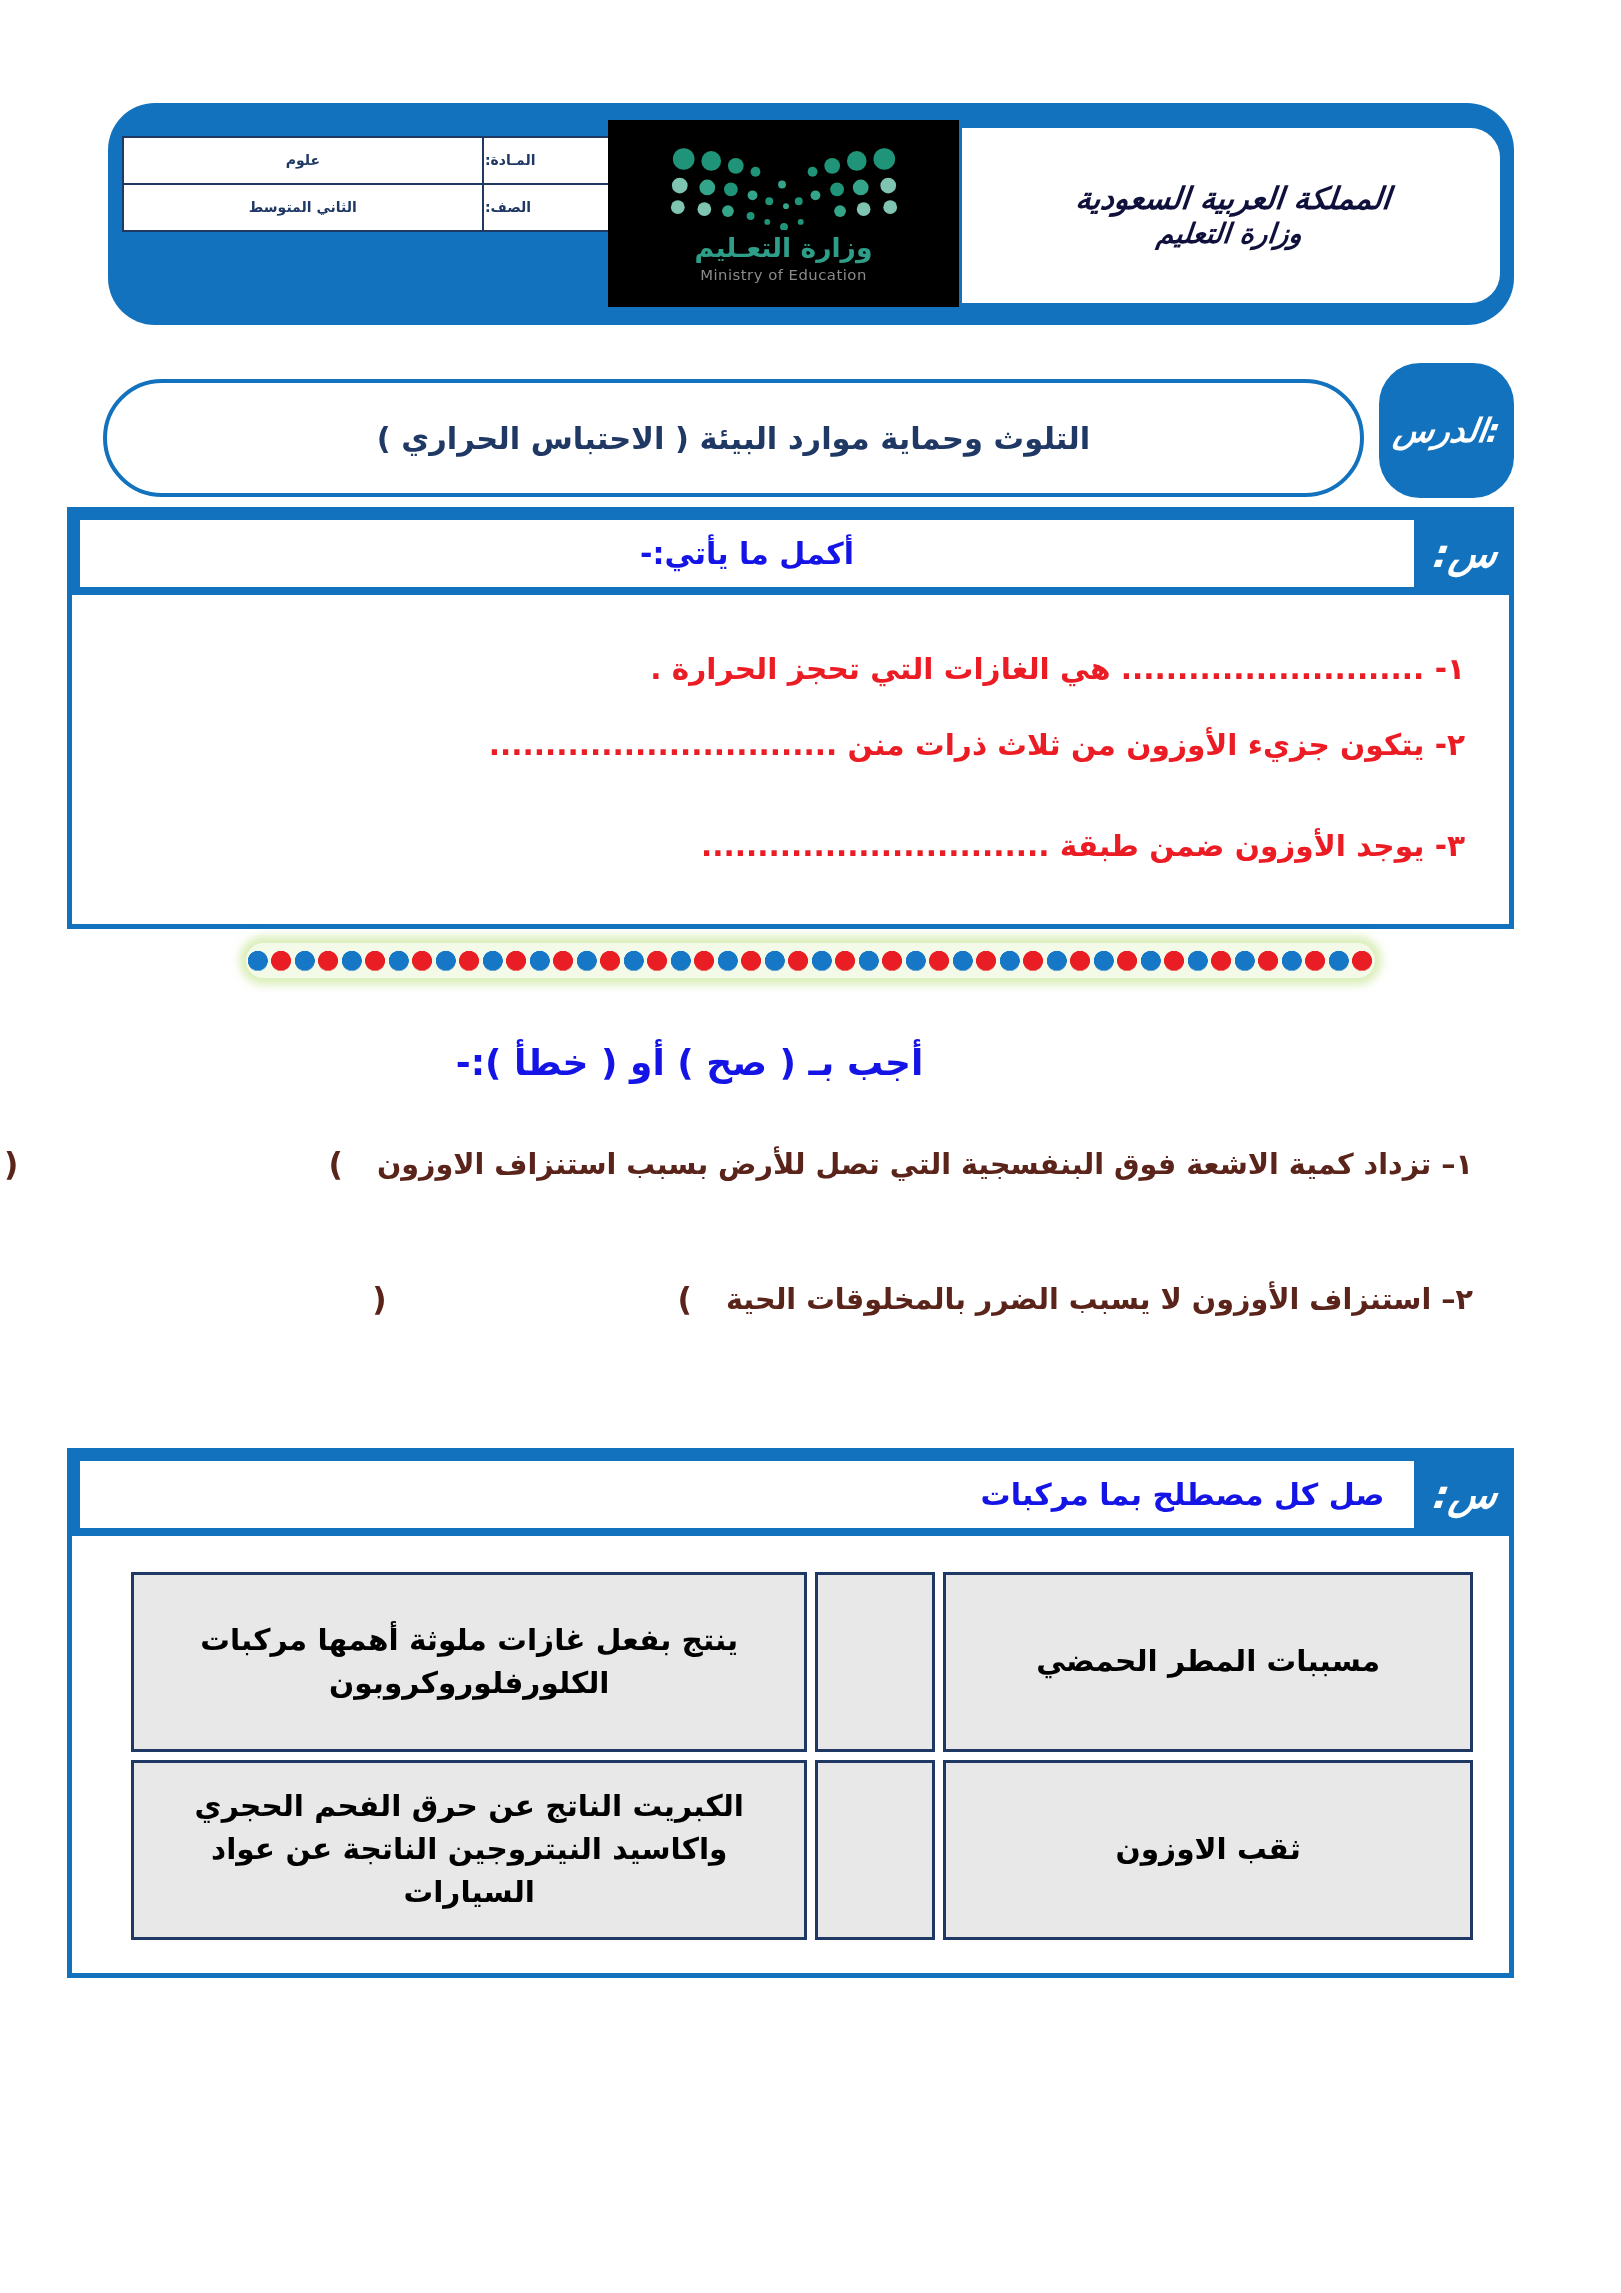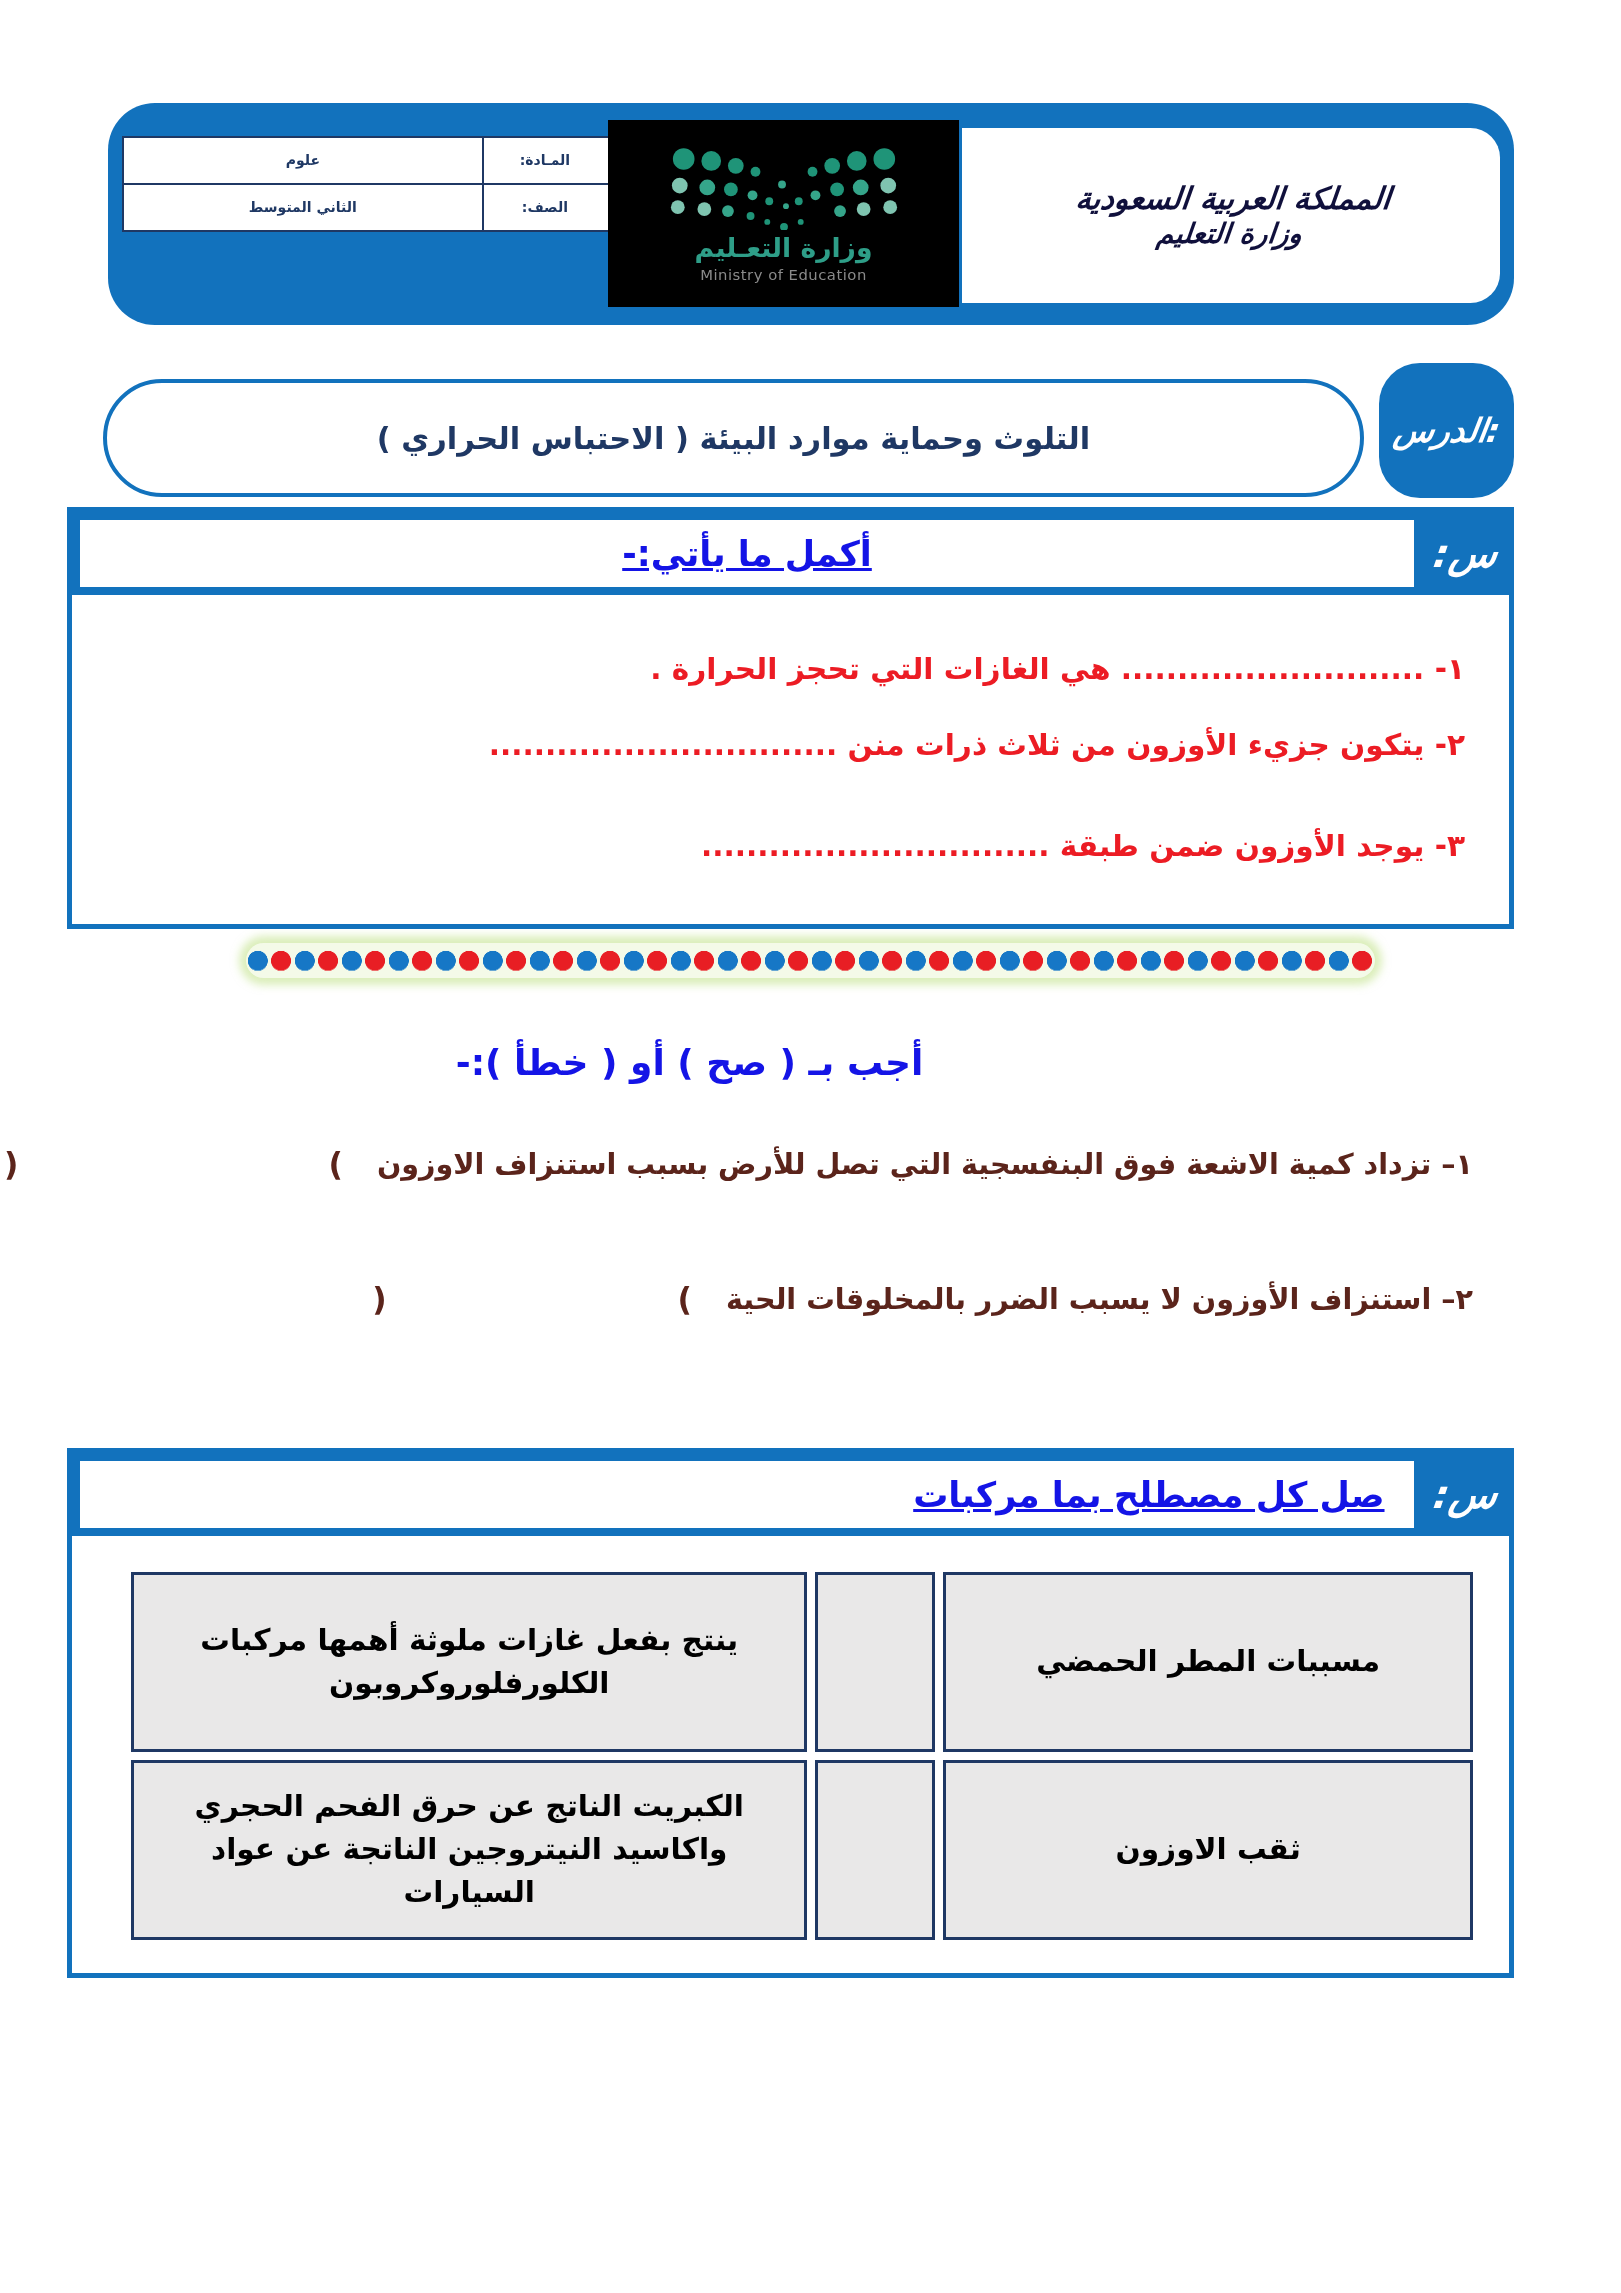--- a/index.html
+++ b/index.html
@@ -3,21 +3,21 @@
 <meta charset="utf-8">
 <style>
   html,body{margin:0;padding:0;background:#fff;}
   body{width:1621px;height:2293px;position:relative;font-family:"DejaVu Sans",sans-serif;overflow:hidden;}
   .abs{position:absolute;box-sizing:border-box;}
 
   
   .banner{left:108px;top:103px;width:1406px;height:222px;background:#1272BD;border-radius:47px;}
   .info-table{left:13.8px;top:32.5px;width:493px;border-collapse:collapse;direction:rtl;background:#fff;}
   .info-table td{border:2px solid #1F3864;height:43px;font-weight:bold;font-size:14px;color:#1F3864;}
-  .info-table td.lbl{width:120px;text-align:center;padding-right:7.9px;}
+  .info-table td.lbl{width:120px;text-align:left;padding-right:7.9px;}
   .info-table td.val{text-align:center;}
   .logo-panel{left:500px;top:16.7px;width:351px;height:187px;background:#000000;display:flex;flex-direction:column;align-items:center;justify-content:center;}
   .logo-wordmark{color:#2E9E88;font-size:26.6px;font-weight:bold;direction:rtl;margin-top:2px;}
   .logo-en{color:#8a8a8a;font-size:14.8px;margin-top:3px;letter-spacing:0.5px;}
   .callig-panel{left:854px;top:24.6px;width:538px;height:175px;background:#fff;border-radius:0 29.6px 29.6px 0;display:flex;flex-direction:column;align-items:center;justify-content:center;}
   .callig{font-family:"DejaVu Serif",serif;font-style:italic;font-weight:bold;color:#10103C;direction:rtl;transform:skewX(-6deg);line-height:1.25;}
   .callig .l1{font-size:30.5px;}
   .callig .l2{font-size:27.6px;text-align:center;}
 
   
@@ -28,21 +28,21 @@
 
   
   .qsection{border:5.9px solid #1272BD;background:#fff;}
   .sec-fill{left:67px;top:507px;width:1447px;height:422px;}
   .sec-match{left:67px;top:1448px;width:1447px;height:530px;}
   .qhead{height:83px;background:#1272BD;display:flex;direction:rtl;}
   .qlabel{width:87px;display:flex;align-items:center;justify-content:center;color:#fff;font-weight:bold;font-style:italic;font-size:39px;}
   .qlabel span{transform:skewX(-8deg);}
   .qtitlebox{flex:1;background:#fff;margin:7.9px;display:flex;align-items:center;justify-content:center;}
   .qtitlebox.right-align{justify-content:flex-start;padding-right:29.6px;}
-  .qtitle{color:#1414E6;font-weight:bold;font-size:35px;direction:rtl;text-decoration:underline;}
+  .qtitle{color:#1414E6;font-weight:bold;font-size:30px;direction:rtl;}
 
   .fill-body{padding:40px 44px 0;direction:rtl;text-align:right;}
   .fill-line{color:#EC1C24;font-weight:bold;font-size:29.6px;line-height:1.4;}
   .fill-line.l1{margin-top:13.8px;}
   .fill-line.l2{margin-top:35px;}
   .fill-line.l3{margin-top:59px;}
 
   
   .sep{left:246px;top:943px;width:1129px;height:35px;border-radius:19.7px;
        box-shadow:0 0 8.9px 6.9px rgba(189,224,130,.55);background:#f4fae8;}

